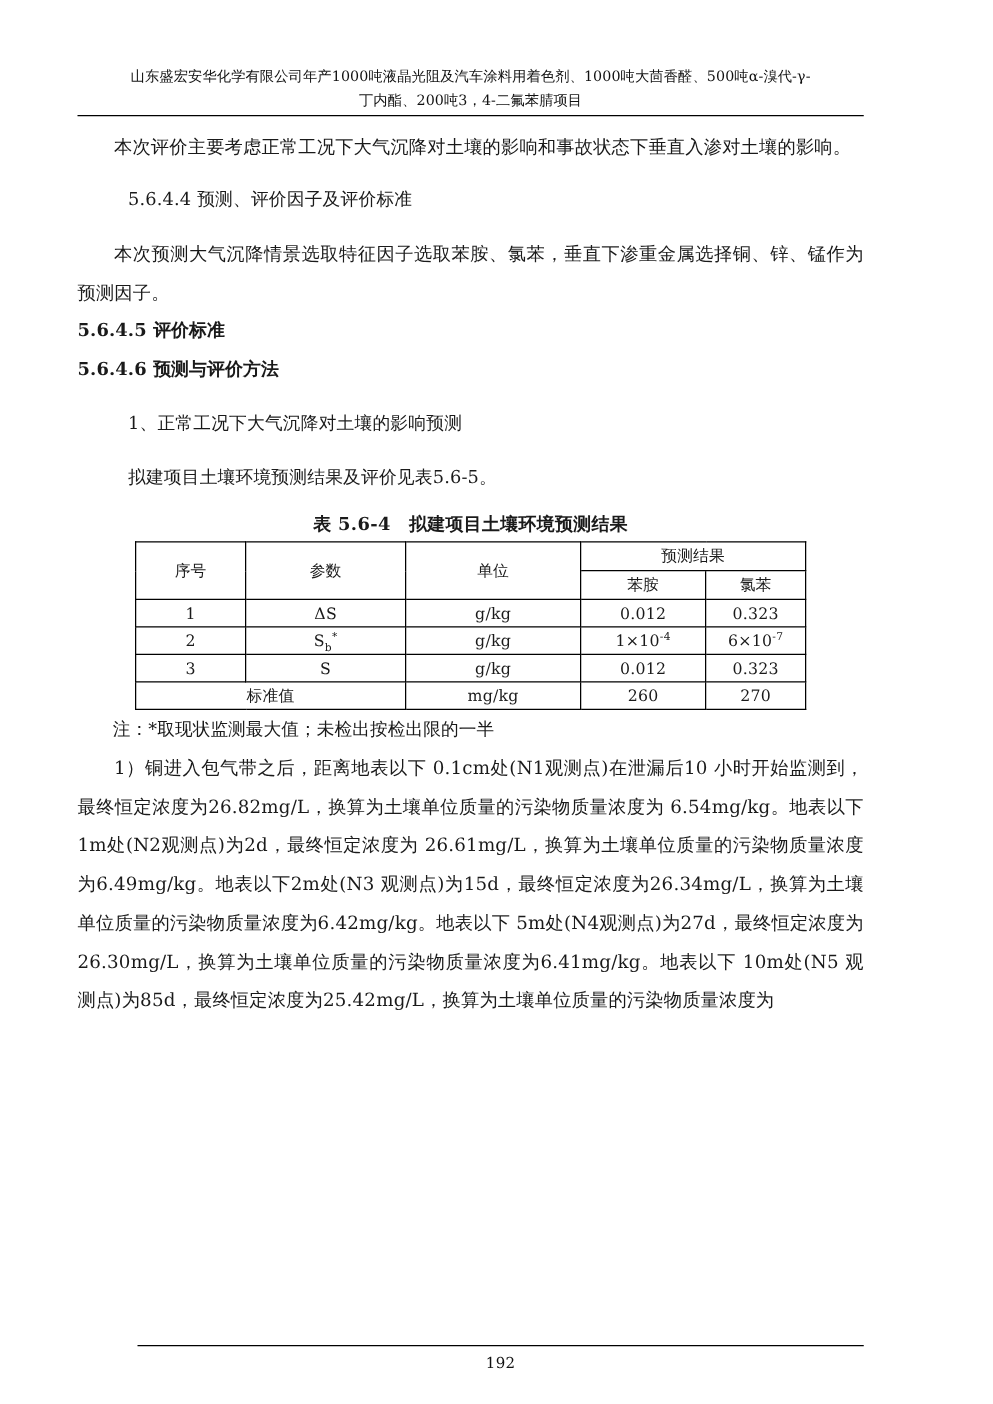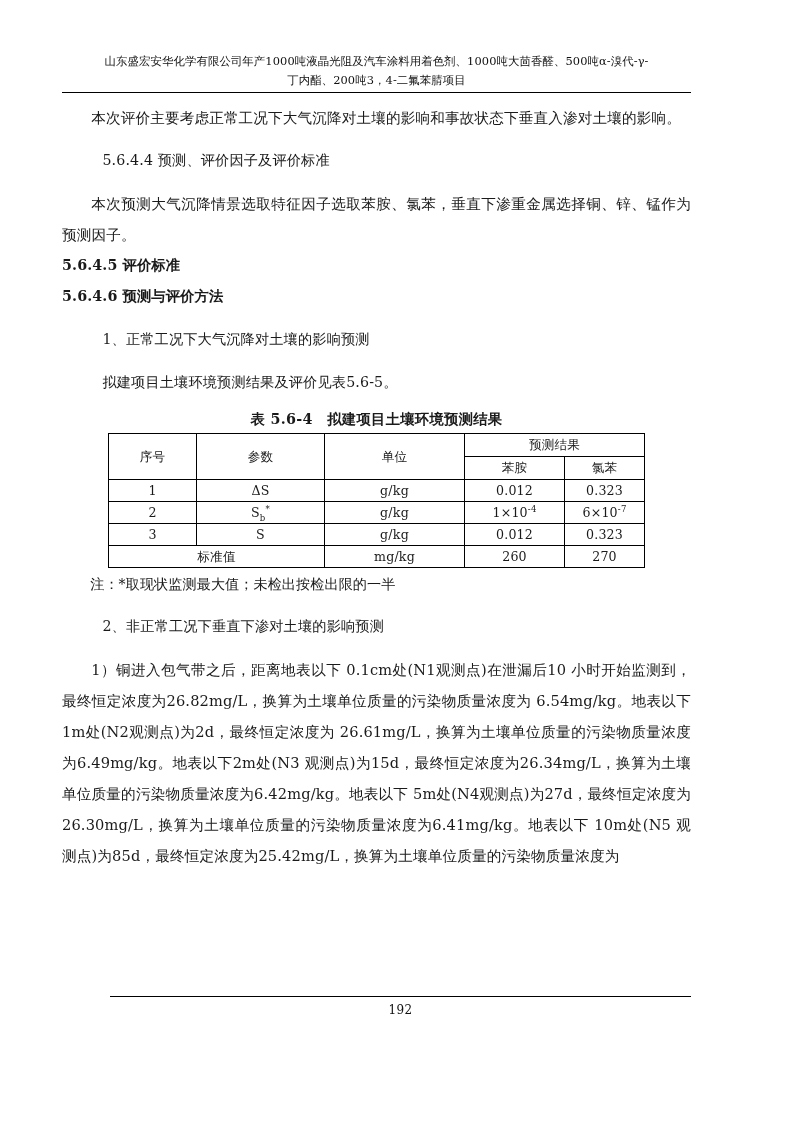--- a/index.html
+++ b/index.html
@@ -105,21 +105,21 @@
     margin: 2px 0 0 0;
     text-indent: 2em;
     letter-spacing: 0.1px;
   }
 
   
   .footer {
     position: absolute;
     left: 110px;
     right: 103px;
-    top: 996px;
+    top: 1076px;
     text-align: center;
   }
   .footer-rule {
     border: 0;
     border-top: 1.3px solid #000;
     margin: 0 0 6px 0;
   }
   .page-num {
     font-size: 12px;
     color: #111;
@@ -202,21 +202,20 @@
         <td colspan="2">标准值</td>
         <td>mg/kg</td>
         <td>260</td>
         <td>270</td>
       </tr>
     </tbody>
   </table>
 
   <p class="tbl-note">注：*取现状监测最大值；未检出按检出限的一半</p>
 
-  <p class="sub-head">2、非正常工况下垂直下渗对土壤的影响预测</p>
 
 
   <p class="body-p">1）铜进入包气带之后，距离地表以下 0.1cm处(N1观测点)在泄漏后10 小时开始监测到，最终恒定浓度为26.82mg/L，换算为土壤单位质量的污染物质量浓度为 6.54mg/kg。地表以下1m处(N2观测点)为2d，最终恒定浓度为 26.61mg/L，换算为土壤单位质量的污染物质量浓度为6.49mg/kg。地表以下2m处(N3 观测点)为15d，最终恒定浓度为26.34mg/L，换算为土壤单位质量的污染物质量浓度为6.42mg/kg。地表以下 5m处(N4观测点)为27d，最终恒定浓度为26.30mg/L，换算为土壤单位质量的污染物质量浓度为6.41mg/kg。地表以下 10m处(N5 观测点)为85d，最终恒定浓度为25.42mg/L，换算为土壤单位质量的污染物质量浓度为</p>
 
   <div class="footer">
     <hr class="footer-rule">
     <div class="page-num">192</div>
   </div>
 
 </div>

